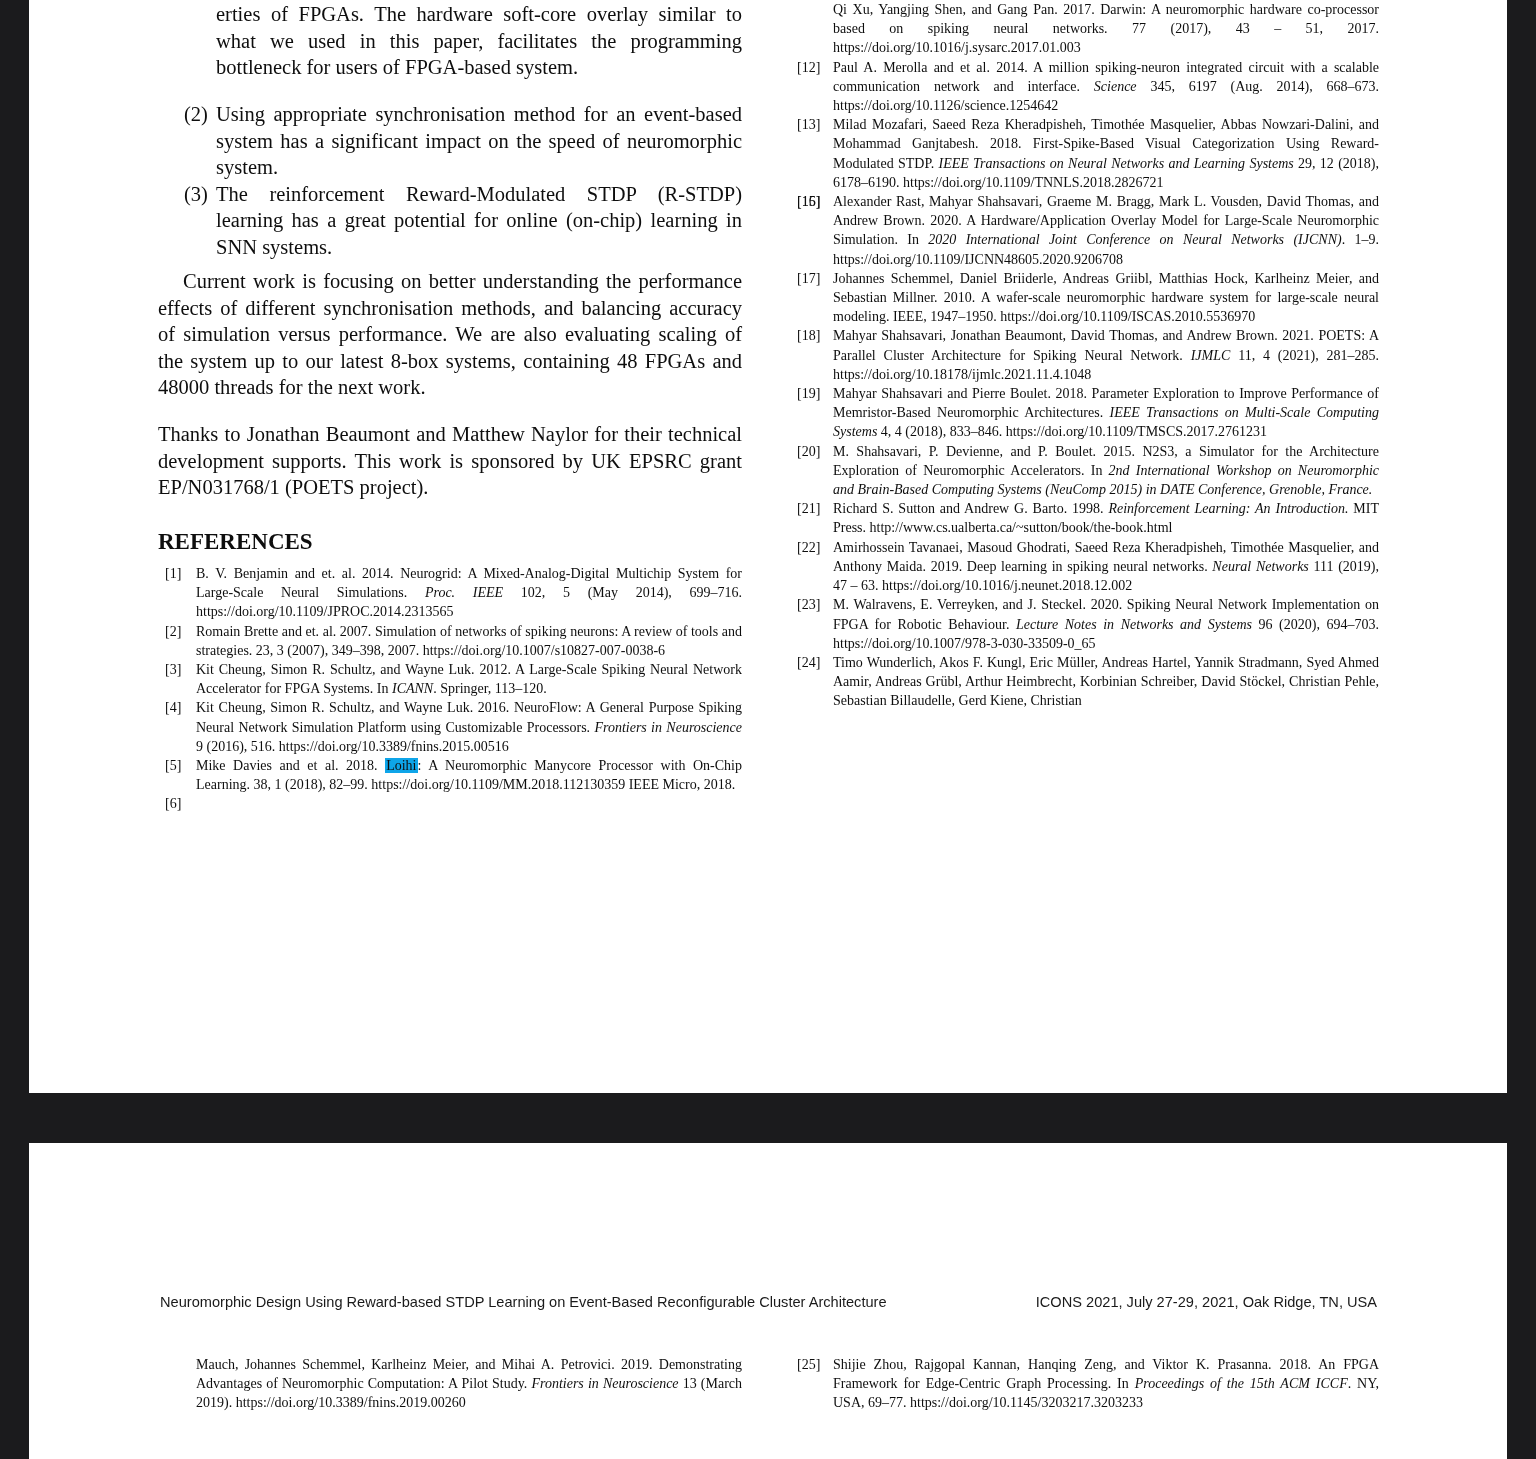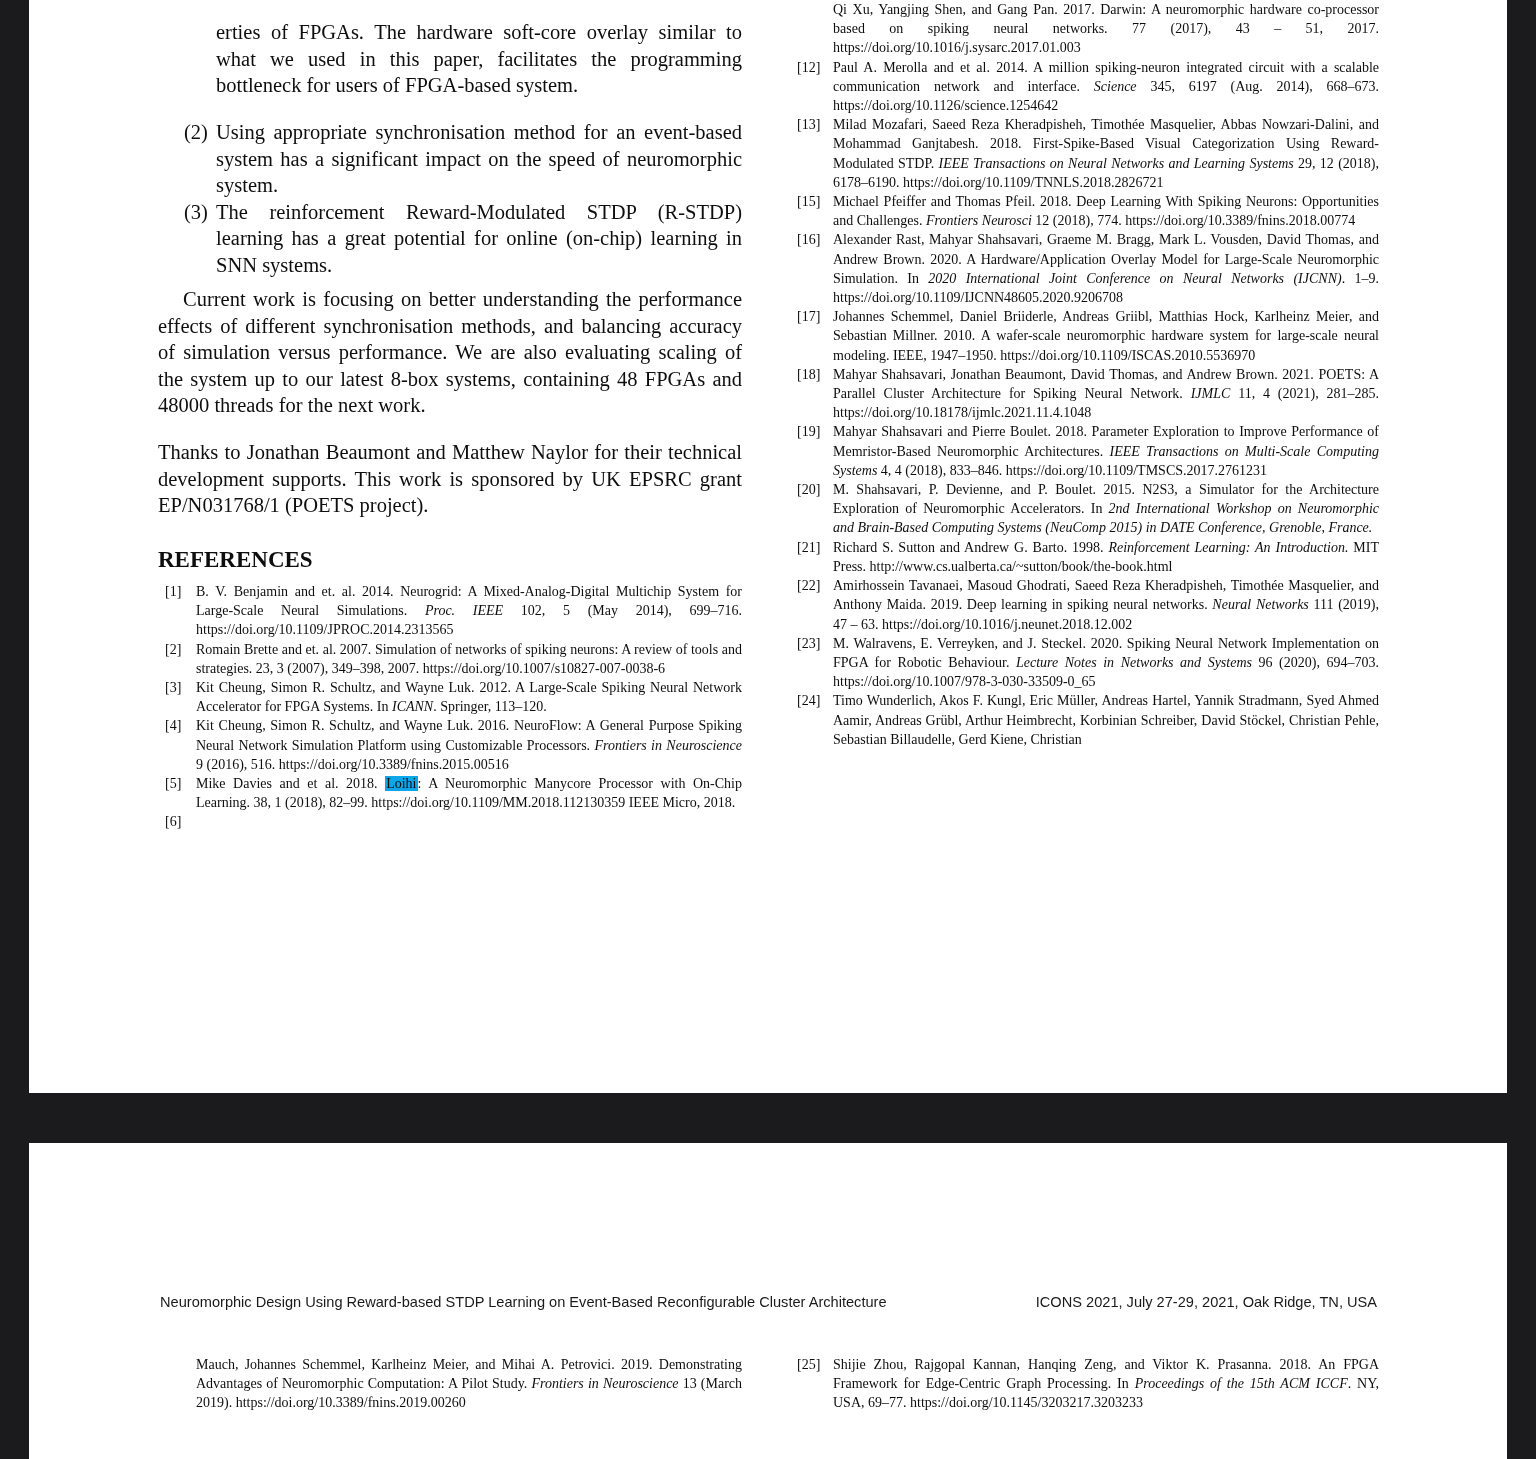--- a/index.html
+++ b/index.html
@@ -15,21 +15,21 @@
   }
   .page1 { top: 0; height: 1093px; }
   .page2 { top: 1143px; height: 334px; }
   .gap-band { position: absolute; left: 0; top: 1093px; width: 1536px; height: 32px; background: #1b1b1d; }
 
   .col { position: absolute; top: 0; width: 584px; }
   .col-left { left: 129px; }
   .col-right { left: 766px; }
 
   .bodytext { font-size: 20.5px; line-height: 26.5px; text-align: justify; margin: 0; }
-  .hangblock { padding-left: 58px; margin-top: 19px; }
+  .hangblock { padding-left: 58px; margin-top: 1px; }
   .list-item { position: relative; padding-left: 58px; }
   .list-item .num { position: absolute; left: 26px; }
   .para-indent { text-indent: 25px; margin-top: 8px; }
 
   .sec-head { font-size: 26px; font-weight: bold; margin: 28px 0 10px 0; letter-spacing: 0.2px; }
   .sec-head .sec-num { display: inline-block; margin-right: 23px; }
   .ref-head { font-size: 23px; font-weight: bold; margin: 28px 0 9px 0; }
 
   .reflist { font-size: 14px; line-height: 19.2px; }
   .ref { position: relative; padding-left: 38px; text-align: justify; overflow-wrap: anywhere; }
@@ -108,21 +108,20 @@
       <div class="ref">
         <span class="rlabel">[12]</span>
         <span><span>Paul A. Merolla and et al. 2014. A million spiking-neuron integrated circuit with a scalable communication network and interface. </span><span class="i">Science</span><span> 345, 6197 (Aug. 2014), 668–673. https://doi.org/10.1126/science.1254642</span></span>
       </div>
       <div class="ref">
         <span class="rlabel">[13]</span>
         <span><span>Milad Mozafari, Saeed Reza Kheradpisheh, Timothée Masquelier, Abbas Nowzari-Dalini, and Mohammad Ganjtabesh. 2018. First-Spike-Based Visual Categorization Using Reward-Modulated STDP. </span><span class="i">IEEE Transactions on Neural Networks and Learning Systems</span><span> 29, 12 (2018), 6178–6190. https://doi.org/10.1109/TNNLS.2018.2826721</span></span>
       </div>
       <div class="ref">
         <span class="rlabel">[15]</span>
-        <span><span>Michael Pfeiffer and Thomas Pfeil. 2018. Deep Learning With Spiking Neurons: Opportunities and Challenges. </span><span class="i">Frontiers Neurosci</span><span> 12 (2018), 774. https://doi.org/10.3389/fnins.2018.00774</span></span>
       </div>
       <div class="ref">
         <span class="rlabel">[16]</span>
         <span><span>Alexander Rast, Mahyar Shahsavari, Graeme M. Bragg, Mark L. Vousden, David Thomas, and Andrew Brown. 2020. A Hardware/Application Overlay Model for Large-Scale Neuromorphic Simulation. In </span><span class="i">2020 International Joint Conference on Neural Networks (IJCNN)</span><span>. 1–9. https://doi.org/10.1109/IJCNN48605.2020.9206708</span></span>
       </div>
       <div class="ref">
         <span class="rlabel">[17]</span>
         <span><span>Johannes Schemmel, Daniel Briiderle, Andreas Griibl, Matthias Hock, Karlheinz Meier, and Sebastian Millner. 2010. A wafer-scale neuromorphic hardware system for large-scale neural modeling. IEEE, 1947–1950. https://doi.org/10.1109/ISCAS.2010.5536970</span></span>
       </div>
       <div class="ref">

